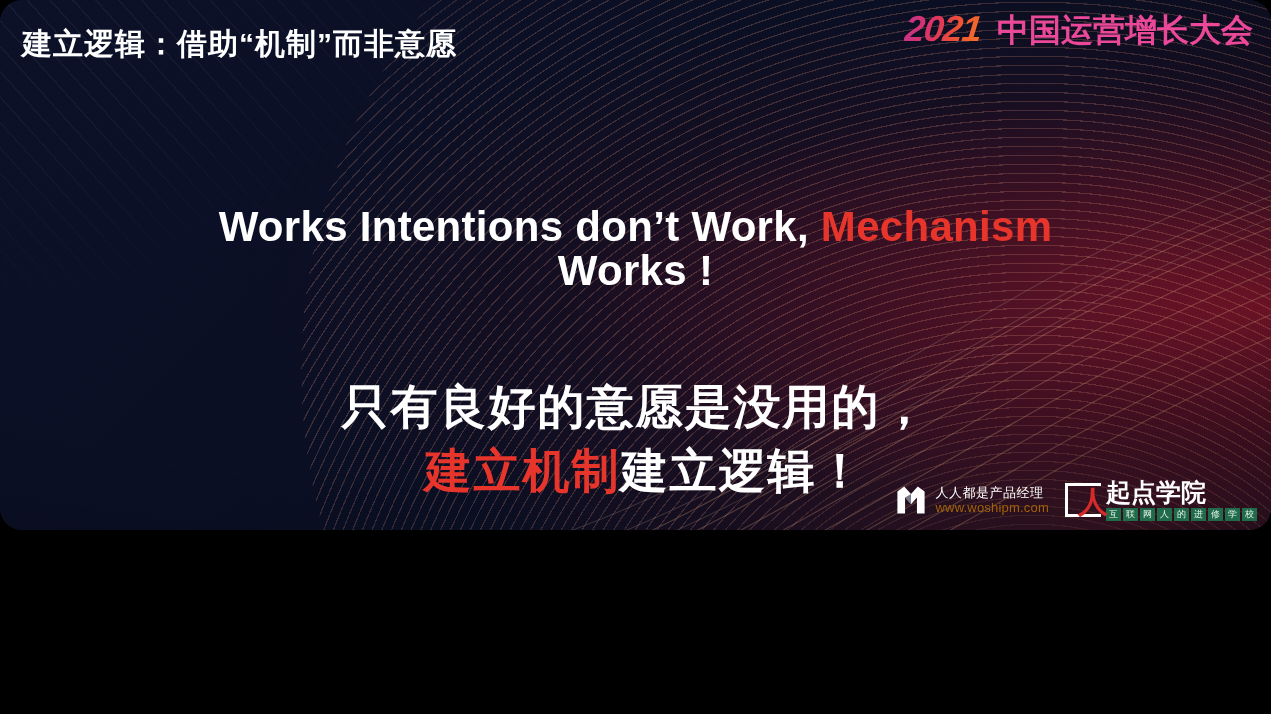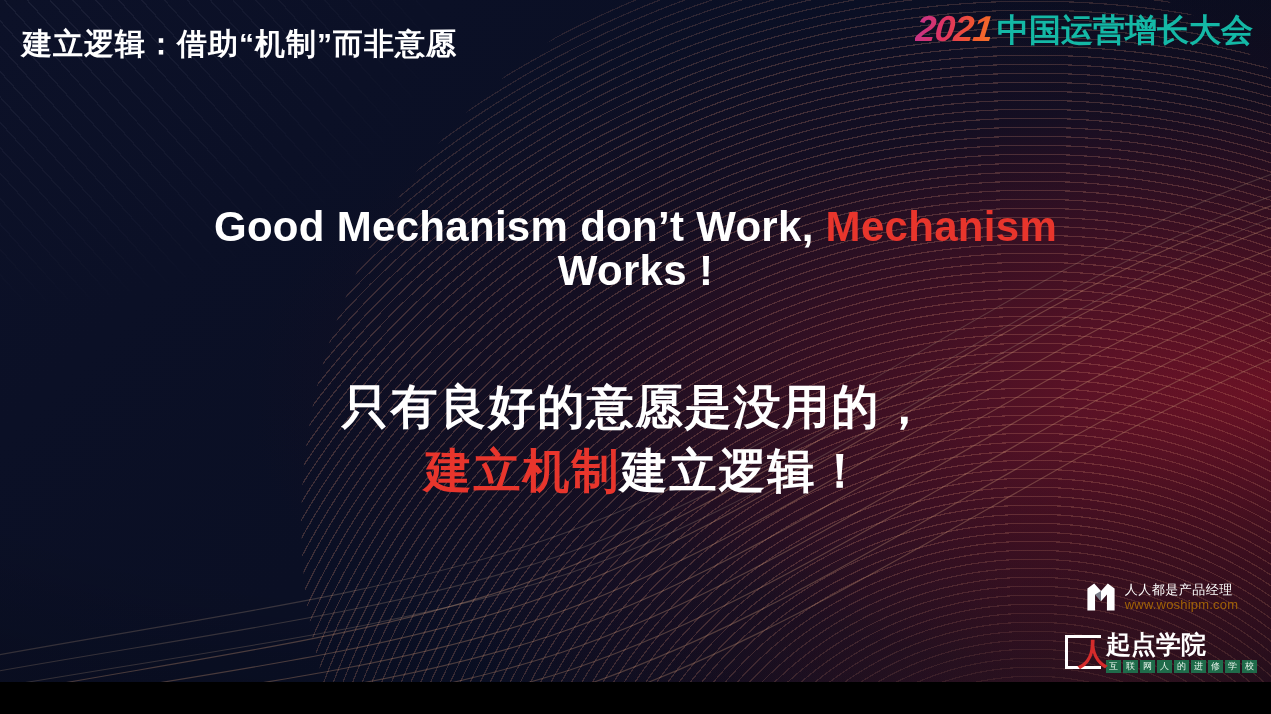--- a/index.html
+++ b/index.html
@@ -7,23 +7,24 @@
     padding: 0;
     background: #000;
   }
   body {
     font-family: "Liberation Sans", "DejaVu Sans", sans-serif;
   }
 
   #slide {
     position: relative;
     width: 1271px;
-    height: 682px;
+    height: 530px;
     overflow: hidden;
     background: #0a0f24;
+    border-radius: 22px;
   }
 
   
   .bg-base {
     position: absolute;
     inset: 0;
     background:
       radial-gradient(115% 90% at 100% 58%, rgba(122,20,40,0.95) 0%, rgba(84,16,34,0.72) 26%, rgba(40,12,28,0.35) 48%, rgba(10,15,36,0.0) 70%),
       radial-gradient(70% 60% at 88% 100%, rgba(150,40,48,0.40) 0%, rgba(60,18,30,0.18) 45%, rgba(10,15,36,0) 72%),
       linear-gradient(135deg, #0c1128 0%, #0a0f24 45%, #0b1027 100%);
@@ -107,23 +108,23 @@
     letter-spacing: -1px;
     background: linear-gradient(100deg, #c2338c 0%, #e0345f 40%, #f0562f 72%, #f4722a 100%);
     -webkit-background-clip: text;
     background-clip: text;
     color: transparent;
     transform: skewX(-6deg);
   }
   .event-logo .event-name {
     font-size: 32px;
     font-weight: bold;
-    color: #14b8a6;
+    color: #ec4899;
     letter-spacing: 0px;
-    margin-left: 5px;
+    margin-left: 16px;
   }
 
   
   .content {
     position: absolute;
     left: 0;
     right: 0;
     top: 205px;
     text-align: center;
   }
@@ -151,21 +152,20 @@
   .cn-line .hl { color: #e8352c; margin-left: 19px; }
 
   
   .footer-brands {
     position: absolute;
     right: 14px;
     bottom: 8px;
     display: flex;
     align-items: center;
     gap: 16px;
-    flex-direction: column;
   }
 
   .woshipm {
     display: flex;
     align-items: center;
     gap: 7px;
   }
   .woshipm .mark {
     width: 34px;
     height: 34px;
@@ -268,21 +268,21 @@
 
   <div class="slide-title">建立逻辑：借助“机制”而非意愿</div>
 
   <div class="event-logo">
     <span class="year">2021</span>
     <span class="event-name">中国运营增长大会</span>
   </div>
 
   <div class="content">
     <div class="en-line">
-      <span>Good Mechanism don’t Work, </span><span class="hl">Mechanism</span><span> Works !</span>
+      <span>Works Intentions don’t Work, </span><span class="hl">Mechanism</span><span> Works !</span>
     </div>
 
     <div class="cn-block">
       <div class="cn-line">只有良好的意愿是没用的，</div>
       <div class="cn-line">
         <span class="hl">建立机制</span><span>建立逻辑！</span>
       </div>
     </div>
   </div>
 

